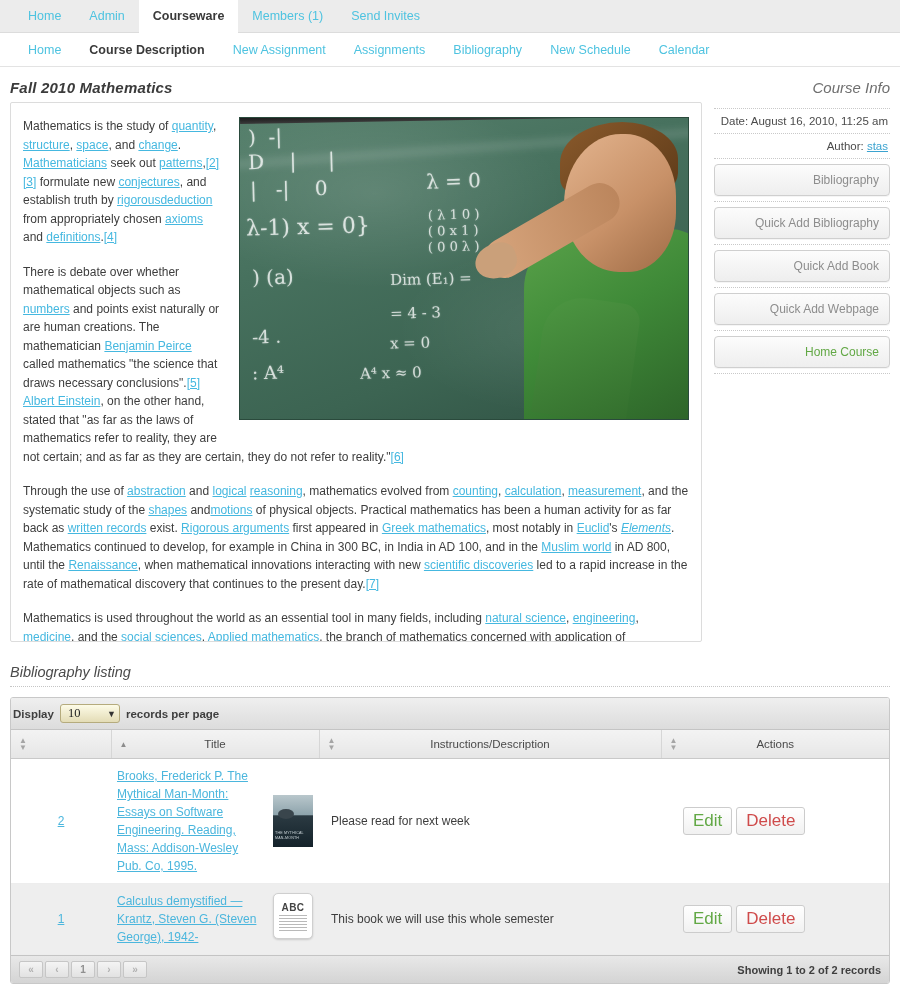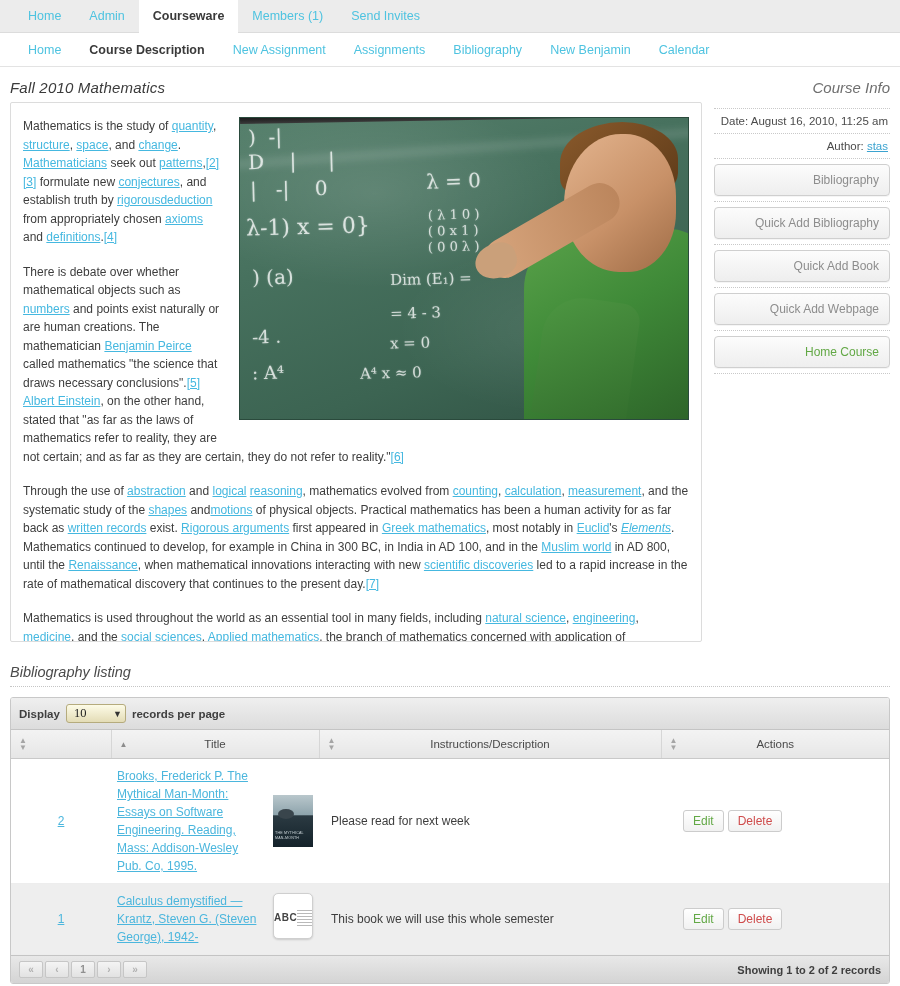--- a/index.html
+++ b/index.html
@@ -65,21 +65,21 @@
   .page-wrap{ padding:0 10px; box-sizing:border-box; }
   .headrow{
     display:flex;
     justify-content:space-between;
     align-items:flex-end;
     padding-top:12px;
   }
   .page-title{
     font-size:15px;
     font-style:italic;
-    font-weight:normal;
+    font-weight:bold;
     color:#3b3b3b;
     letter-spacing:.2px;
   }
   .side-title{
     font-size:15px;
     font-style:italic;
     color:#6f6f6f;
     text-align:right;
   }
 
@@ -220,21 +220,21 @@
 
   .tablebox{
     border:1px solid #c8c8c8;
     border-radius:3px;
     background:#fff;
     overflow:hidden;
   }
   .tbar{
     background:linear-gradient(#efefef,#dcdcdc);
     border-bottom:1px solid #c4c4c4;
-    padding:6px 8px;
+    padding:6px 2px;
     display:flex;
     align-items:flex-start;
     justify-content:space-between;
     font-size:11.5px;
     font-weight:bold;
     color:#3f3f3f;
     gap:44px;
   }
   .tbar-left{ display:flex;align-items:center;gap:6px;}
   .selbox{
@@ -308,35 +308,35 @@
     color:#cfd8dc;font-size:3.6px;line-height:5px;letter-spacing:.2px;
   }
   .cover:after{
     content:"";position:absolute;left:5px;top:14px;width:16px;height:10px;
     background:#39454c;border-radius:50%;
   }
   .abcdoc{
     width:40px;height:46px;
     border:1px solid #cfcfcf;border-radius:5px;background:#fff;
     box-shadow:0 1px 2px rgba(0,0,0,.15);
-    display:flex;flex-direction:row;align-items:center;
+    display:flex;flex-direction:column;align-items:center;
     justify-content:center;padding-top:3px;box-sizing:border-box;
   }
   .abcdoc .abc{ font-size:10px;font-weight:bold;color:#444;letter-spacing:.5px;}
   .abcdoc .lines{ width:28px;margin-top:2px;}
   .abcdoc .lines i{ display:block;height:1px;background:#b9b9b9;margin-bottom:2px;}
   .desccell{ width:324px; padding-left:12px !important; }
   .actcell{ text-align:left; padding-left:22px !important; }
   .btn-sm{
     display:inline-block;
     background:linear-gradient(#ffffff,#f1f1f1);
     border:1px solid #cccccc;
     border-radius:3px;
     padding:3px 9px;
-    font-size:12px;
+    font-size:17px;
     cursor:pointer;
     margin-right:4px;
   }
   .btn-sm.edit{ color:#62a845; }
   .btn-sm.del{ color:#cf4b4b; }
 
   .tfoot{
     background:linear-gradient(#e8e8e8,#d4d4d4);
     border-top:1px solid #c4c4c4;
     padding:5px 8px;
@@ -363,21 +363,21 @@
     <div class="toptab">Members (1)</div>
     <div class="toptab">Send Invites</div>
   </div>
 
 <div class="subnav" id="subnav">
     <div class="subnav-item">Home</div>
     <div class="subnav-item active">Course Description</div>
     <div class="subnav-item">New Assignment</div>
     <div class="subnav-item">Assignments</div>
     <div class="subnav-item">Bibliography</div>
-    <div class="subnav-item">New Benjamin</div>
+    <div class="subnav-item">New Schedule</div>
     <div class="subnav-item">Calendar</div>
   </div>
 
 <div class="page-wrap">
 
   <div class="headrow">
     <div class="page-title">Fall 2010 Mathematics</div>
     <div class="side-title">Course Info</div>
   </div>
 

